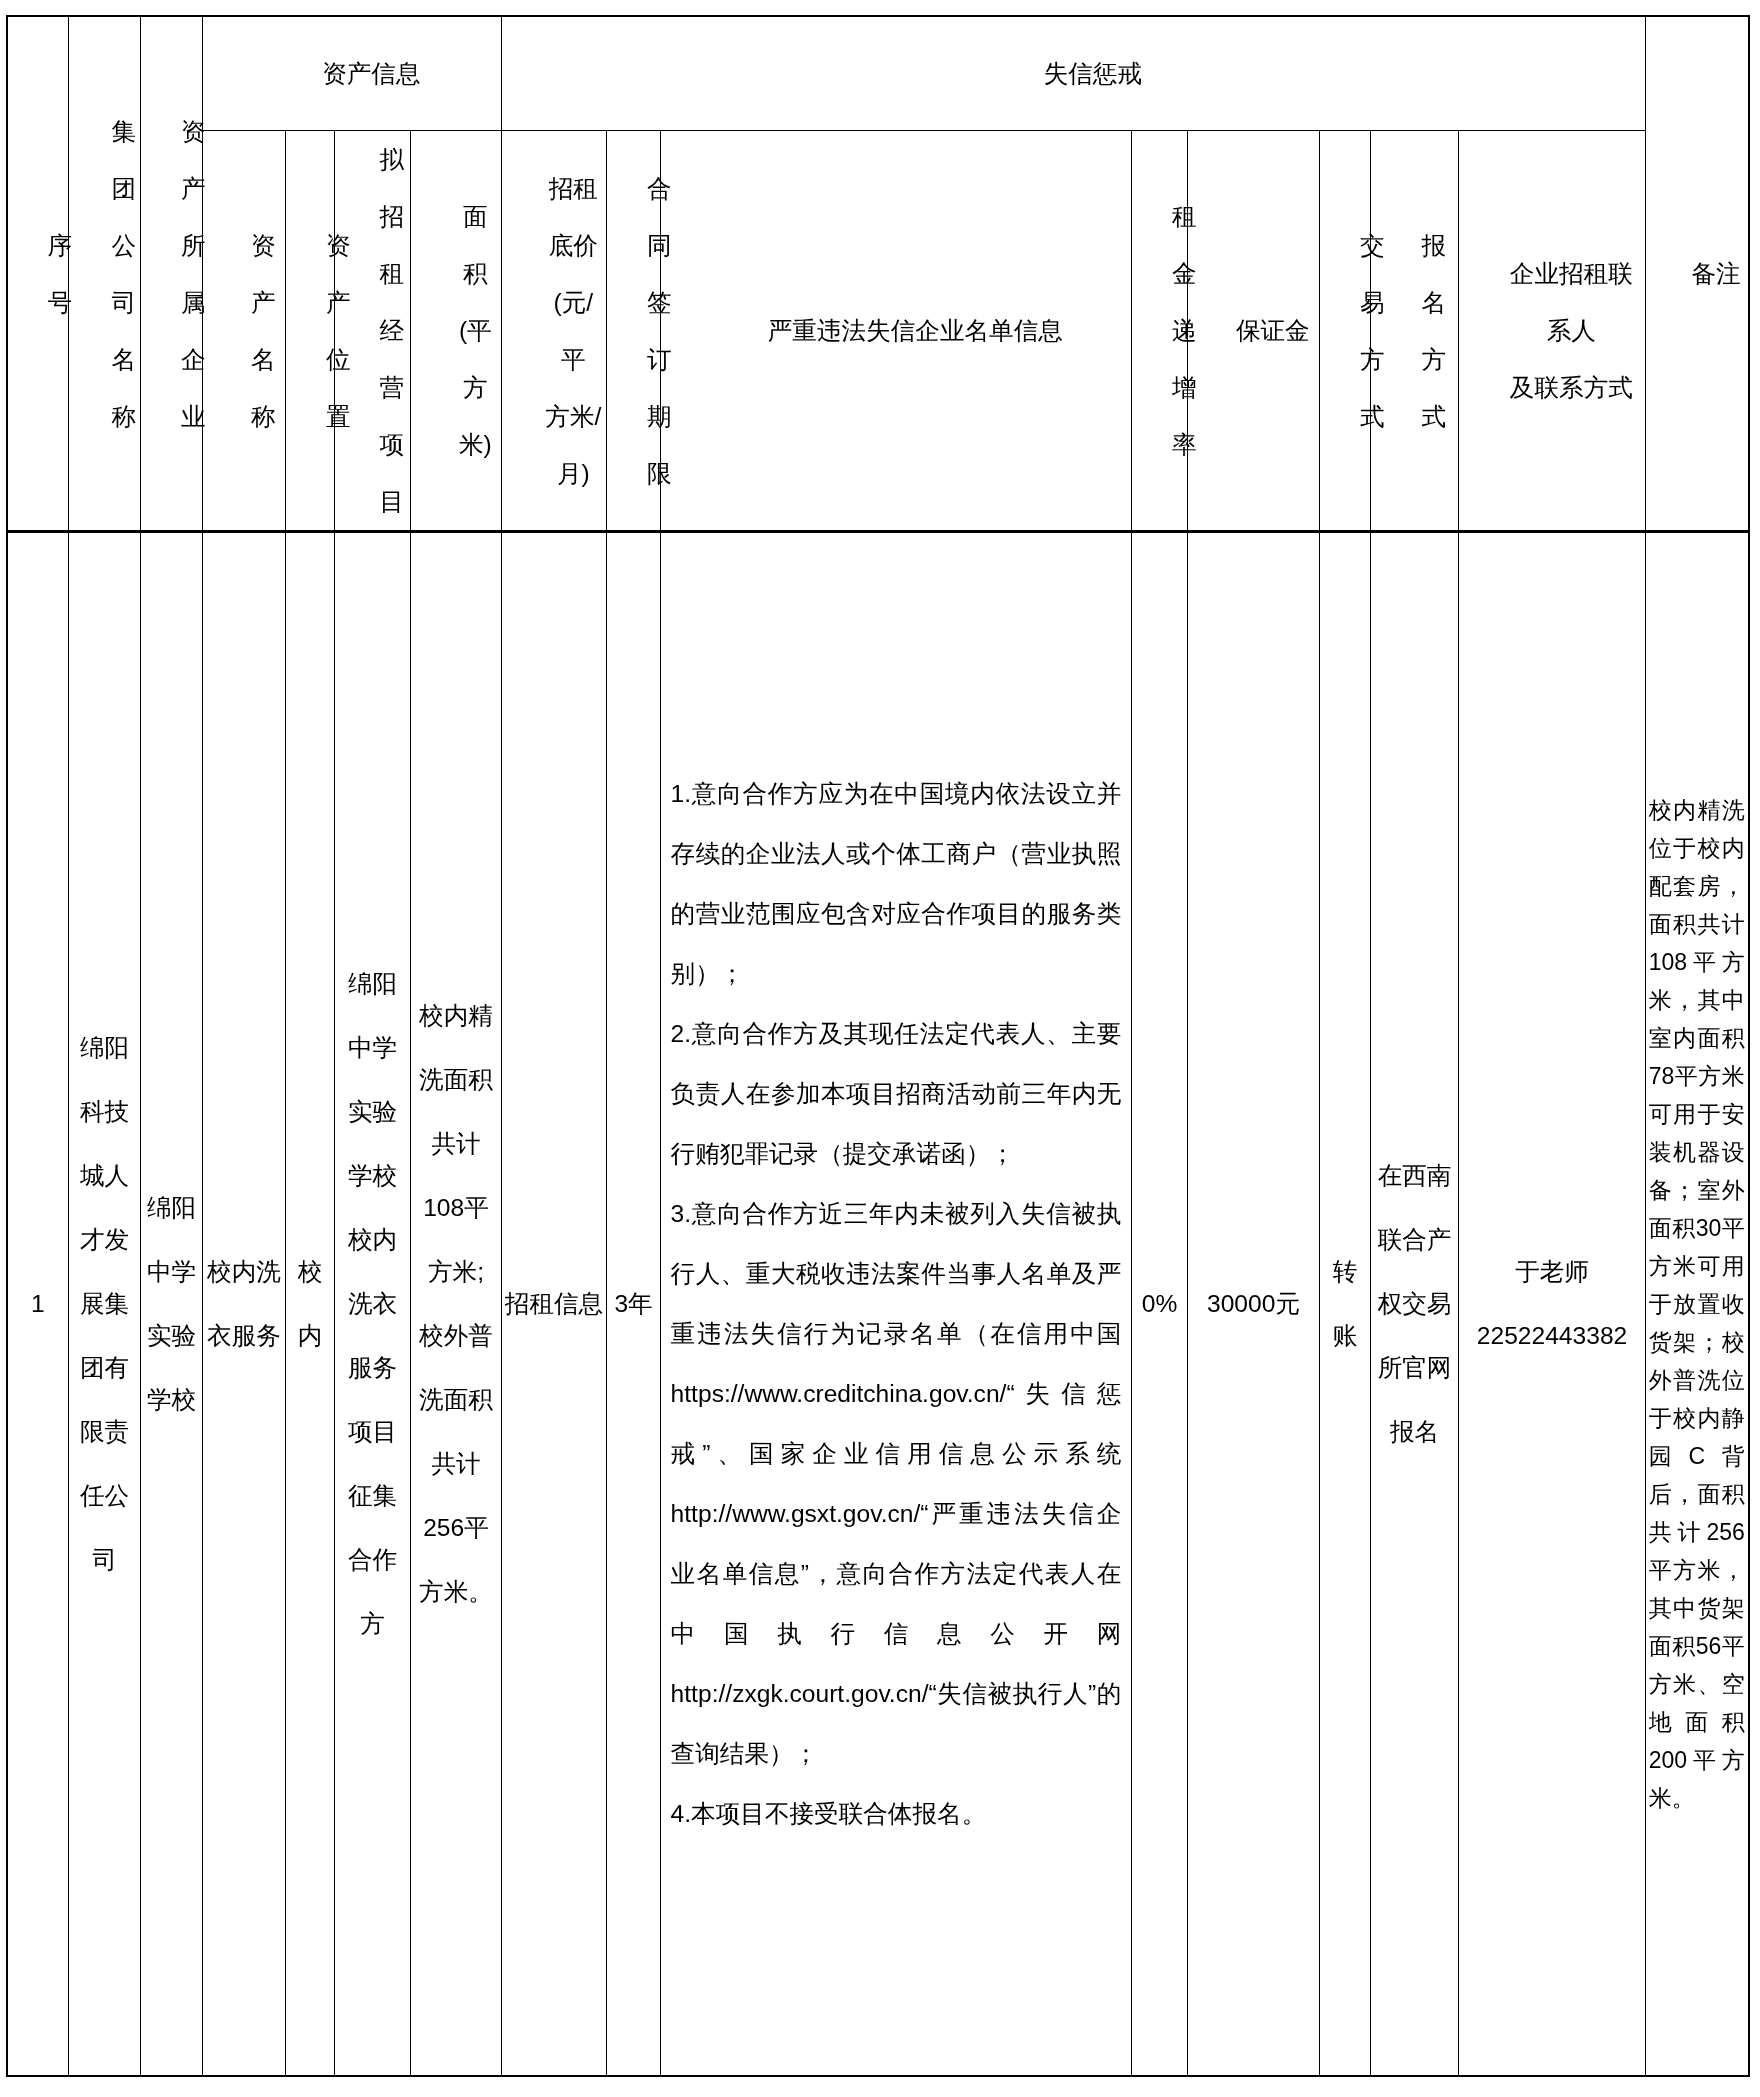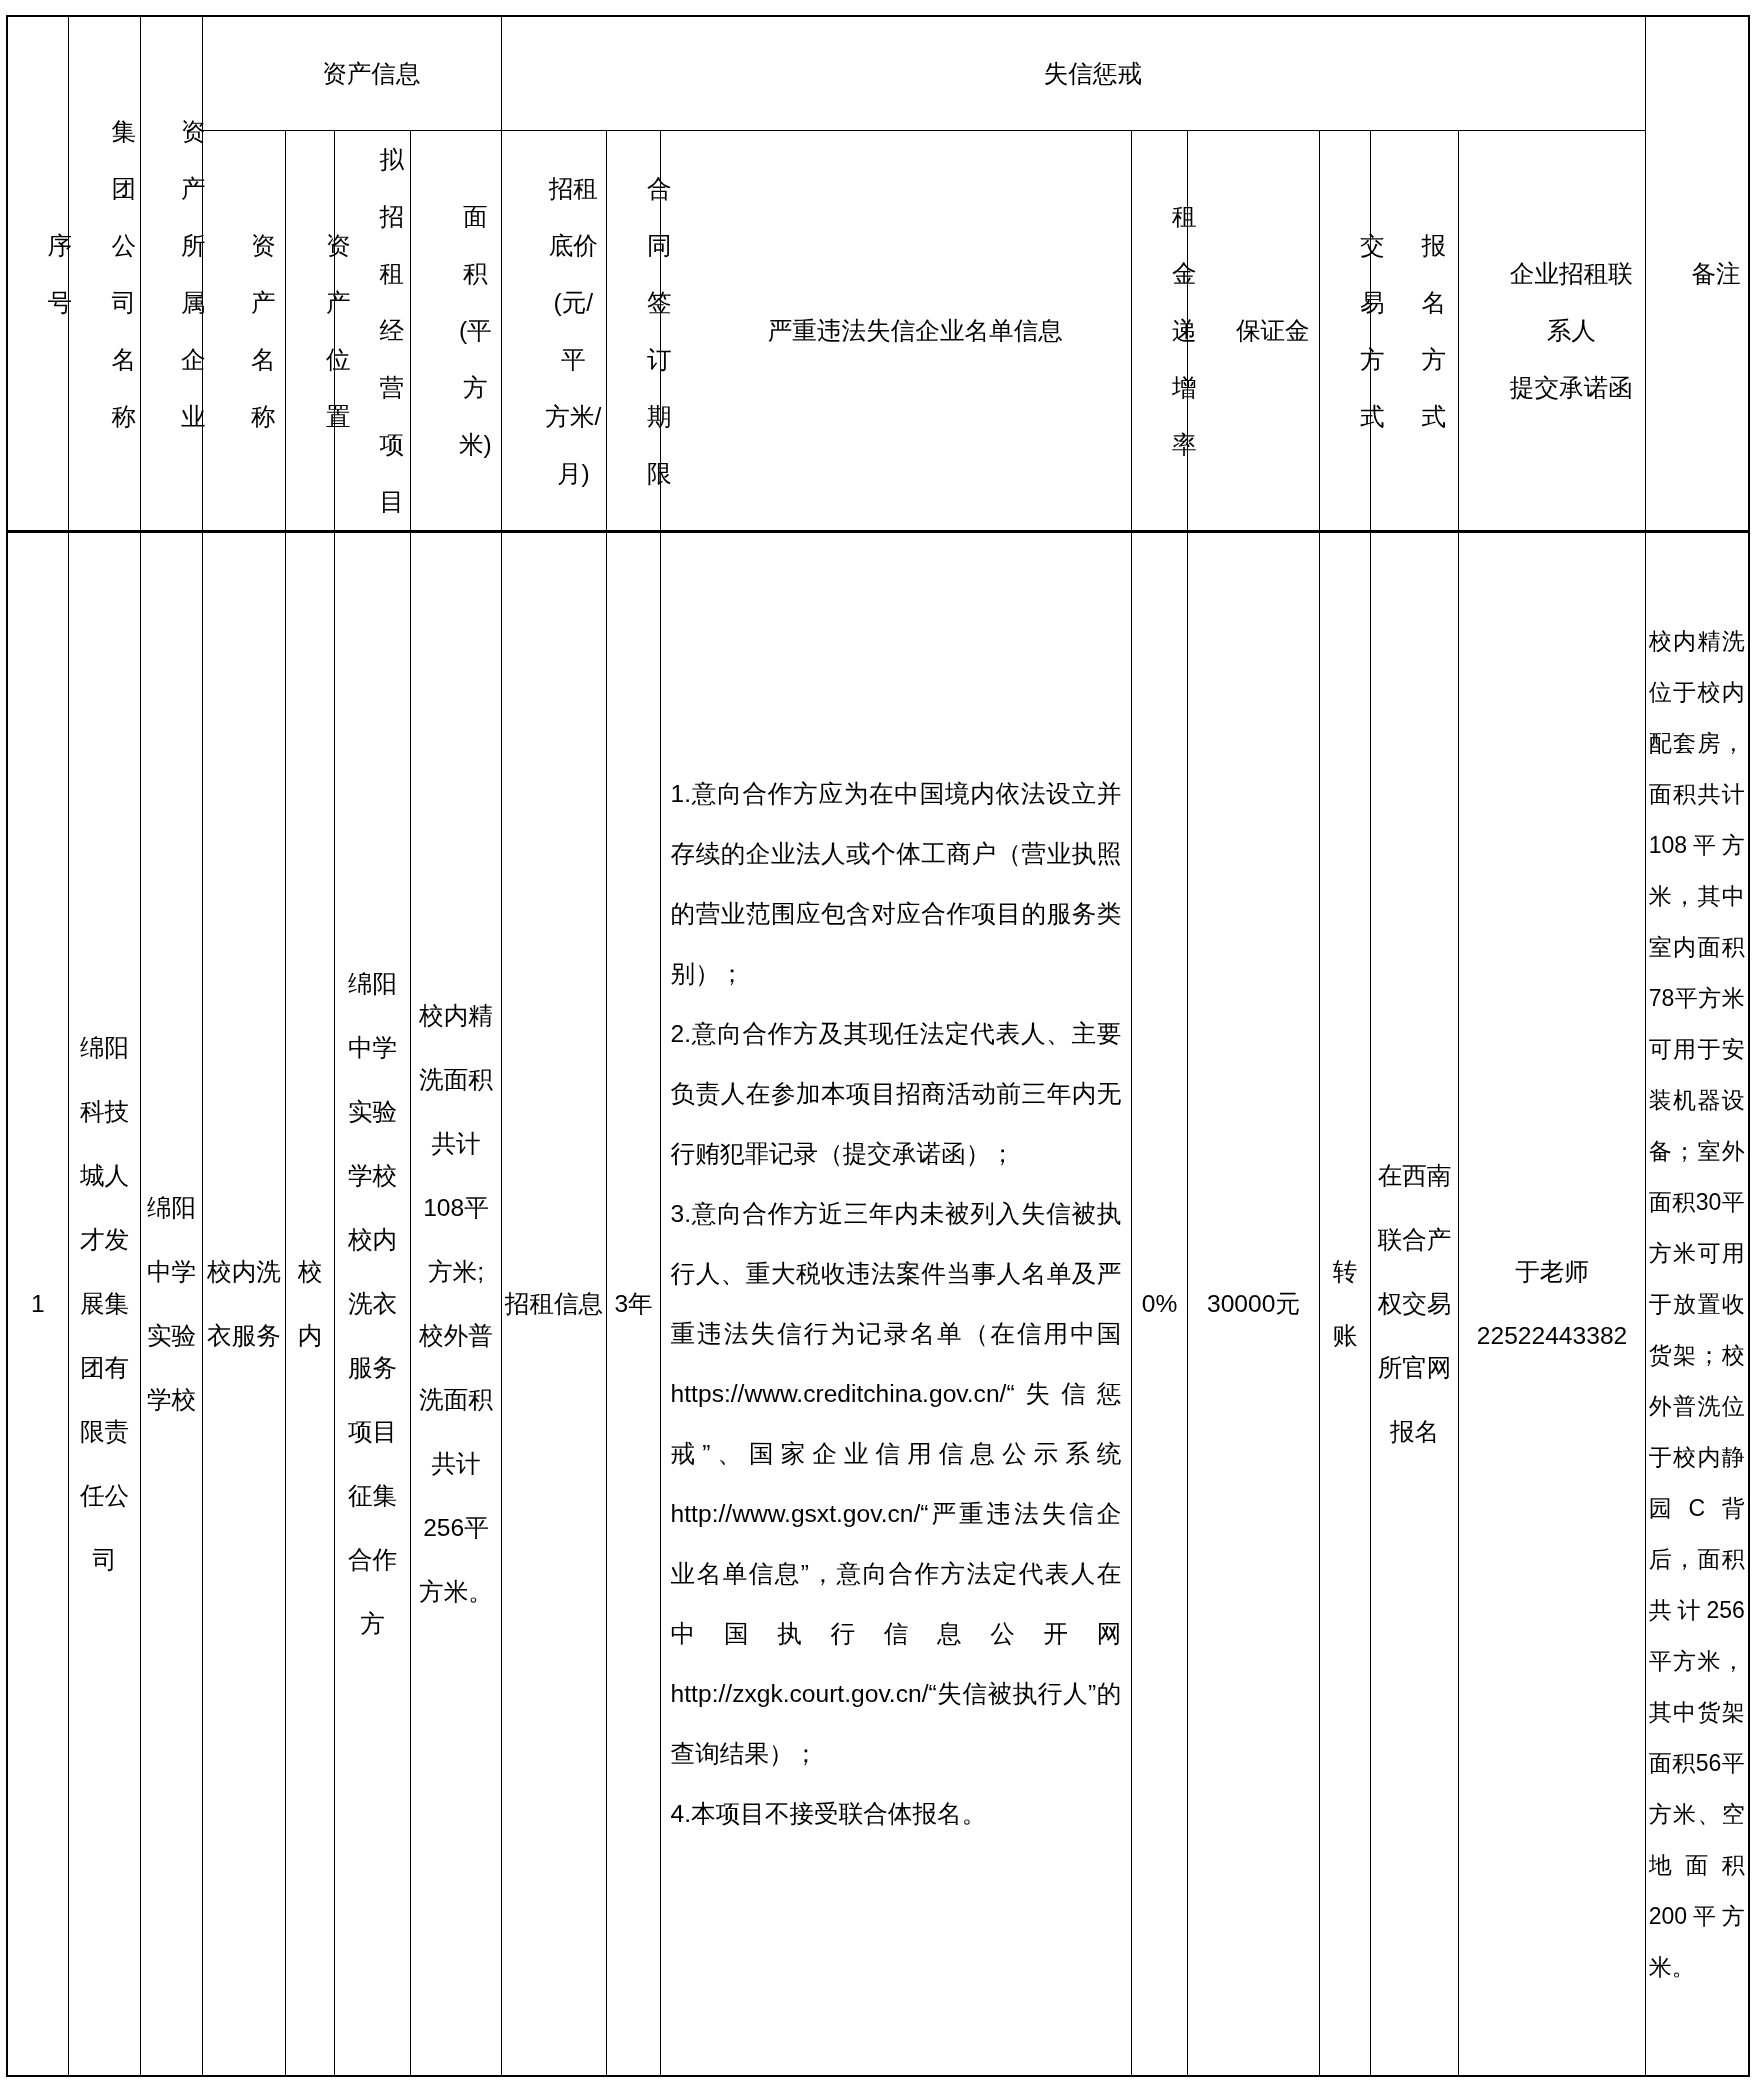--- a/index.html
+++ b/index.html
@@ -40,21 +40,21 @@
   td.hb { border-bottom-width: 3.4px; }
   td.hdr { line-height: 57px; padding-left: 40px; }
   td.vtight { line-height: 48px; }
   td.cond {
     text-align: justify;
     padding: 0 9.6px;
     line-height: 60px;
   }
   td.remark-cell {
     font-size: 23px;
-    line-height: 51px;
+    line-height: 38px;
     text-align: justify;
     padding: 0 2.7px;
   }
   .footer {
     margin: 9.6px 0 0 16.4px;
     font-size: 27px;
     line-height: 53px;
     white-space: pre;
   }
 </style>
@@ -124,21 +124,21 @@
 递增
 率</td>
         <td class="hdr hb">保证金</td>
         <td class="hdr hb">交
 易
 方
 式</td>
         <td class="hdr hb">报名方
 式</td>
         <td class="hdr hb">企业招租联系人
-提交承诺函</td>
+及联系方式</td>
       </tr>
       <tr class="r-body">
         <td>1</td>
         <td>绵阳
 科技
 城人
 才发
 展集
 团有
 限责

